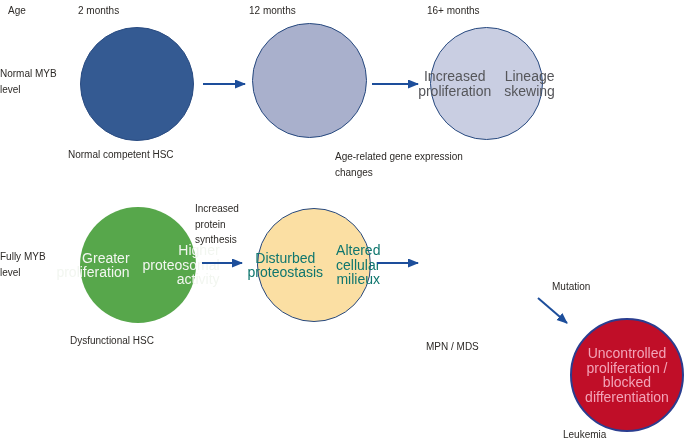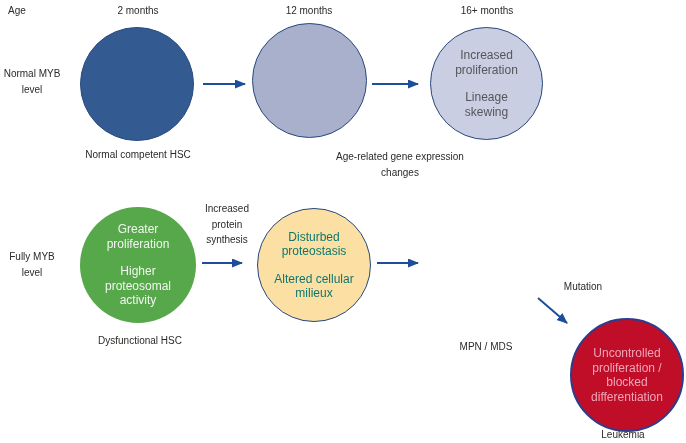--- a/index.html
+++ b/index.html
@@ -1,36 +1,36 @@
 <!DOCTYPE html>
 <html><head>
 <meta charset="utf-8">
 <style>
   html,body { margin:0; padding:0; background:#ffffff; }
   .canvas {
     position:relative; width:686px; height:443px; background:#ffffff;
     font-family:"Liberation Sans", sans-serif; color:#2d2a27; overflow:hidden;
   }
   .lbl { position:absolute; font-size:10px; line-height:15.5px; }
-  .center { text-align:center; }
+  .center { }
   .circle {
     position:absolute; border-radius:50%;
-    display:flex; flex-direction:column; align-items:center; justify-content:center;
-    text-align:center; font-size:12px; line-height:14.5px; gap:13px;
+    display:flex; flex-direction:row; align-items:center; justify-content:center;
+    text-align:center; font-size:14px; line-height:14.5px; gap:13px;
     box-sizing:border-box;
   }
   .c1   { left:80px;  top:27px;  width:114px; height:114px; border:1px solid #2a4c82; }
   .c2   { left:252px; top:23px;  width:115px; height:115px; border:1.5px solid #27497f; }
   .c3   { left:430px; top:27px;  width:113px; height:113px; border:1.5px solid #27497f; color:#55565a; }
   .cgreen  { left:80px;  top:207px; width:116px; height:116px; color:#f2f6f0; }
   .ccream  { left:257px; top:208px; width:114px; height:114px; border:1.5px solid #27497f; color:#0f766e; }
   .corange { left:429px; top:208px; width:114px; height:114px; border:1.5px solid #27497f; color:#5d6b9a; }
   .cred    { left:570px; top:318px; width:114px; height:114px; border:2px solid #2b3d8f; color:#f2a4b8; }
   .c3 .p      { width:80px; }
-  .cgreen .p  { width:86px; }
+  .cgreen .p  { width:86px;text-align:right; }
   .ccream .p  { width:96px; }
   .corange .p { width:88px; }
   .cred .p    { width:90px; }
   svg.arrows { position:absolute; left:0; top:0; pointer-events:none; }
 </style>
 </head>
 <body>
 
 <div class="canvas">
 

